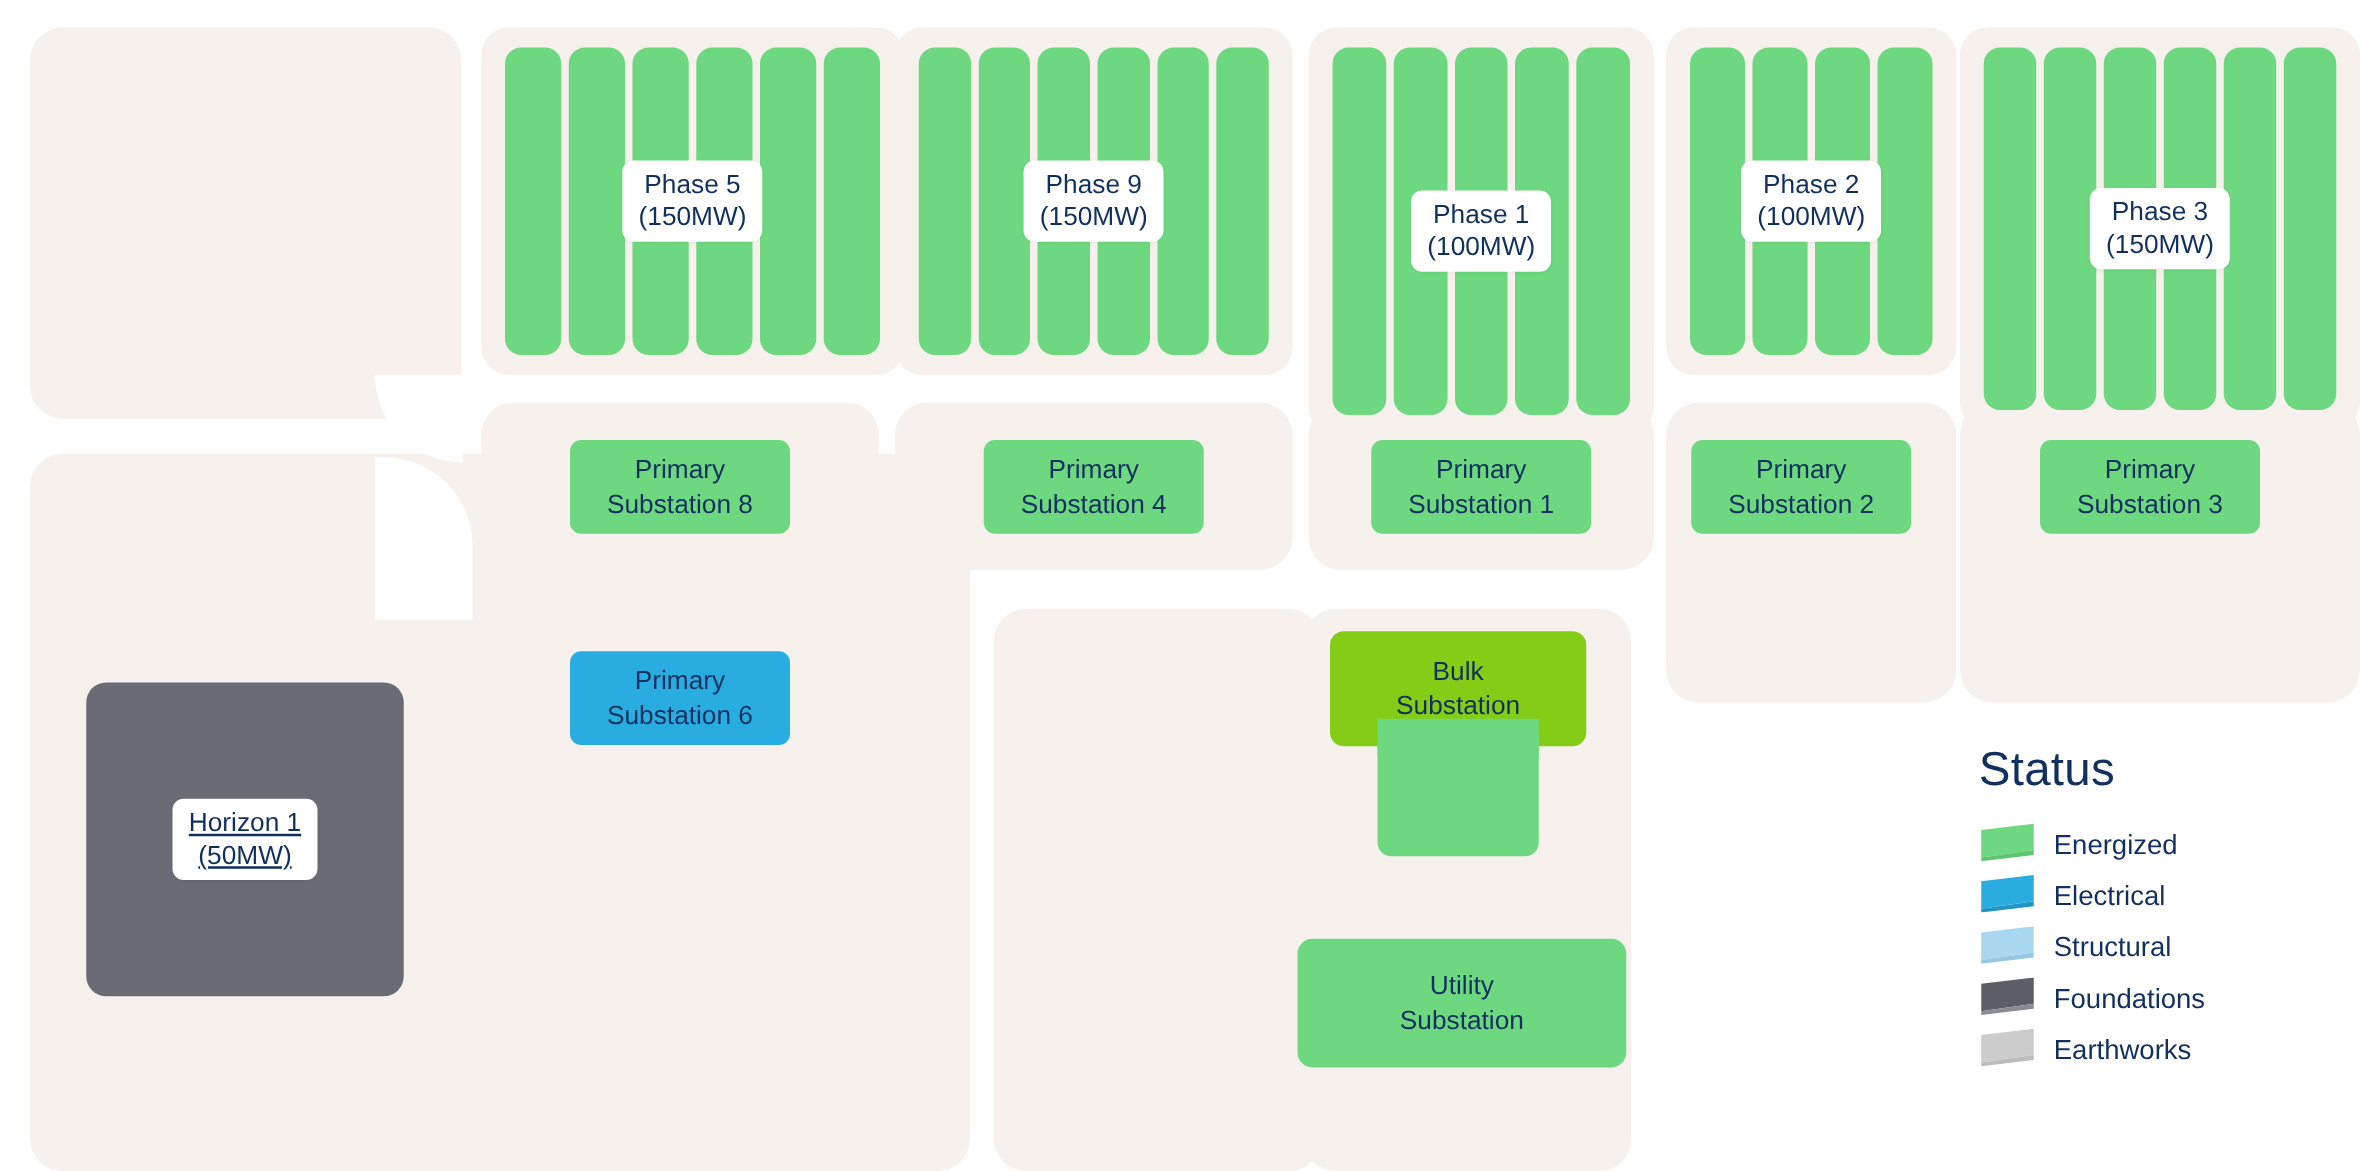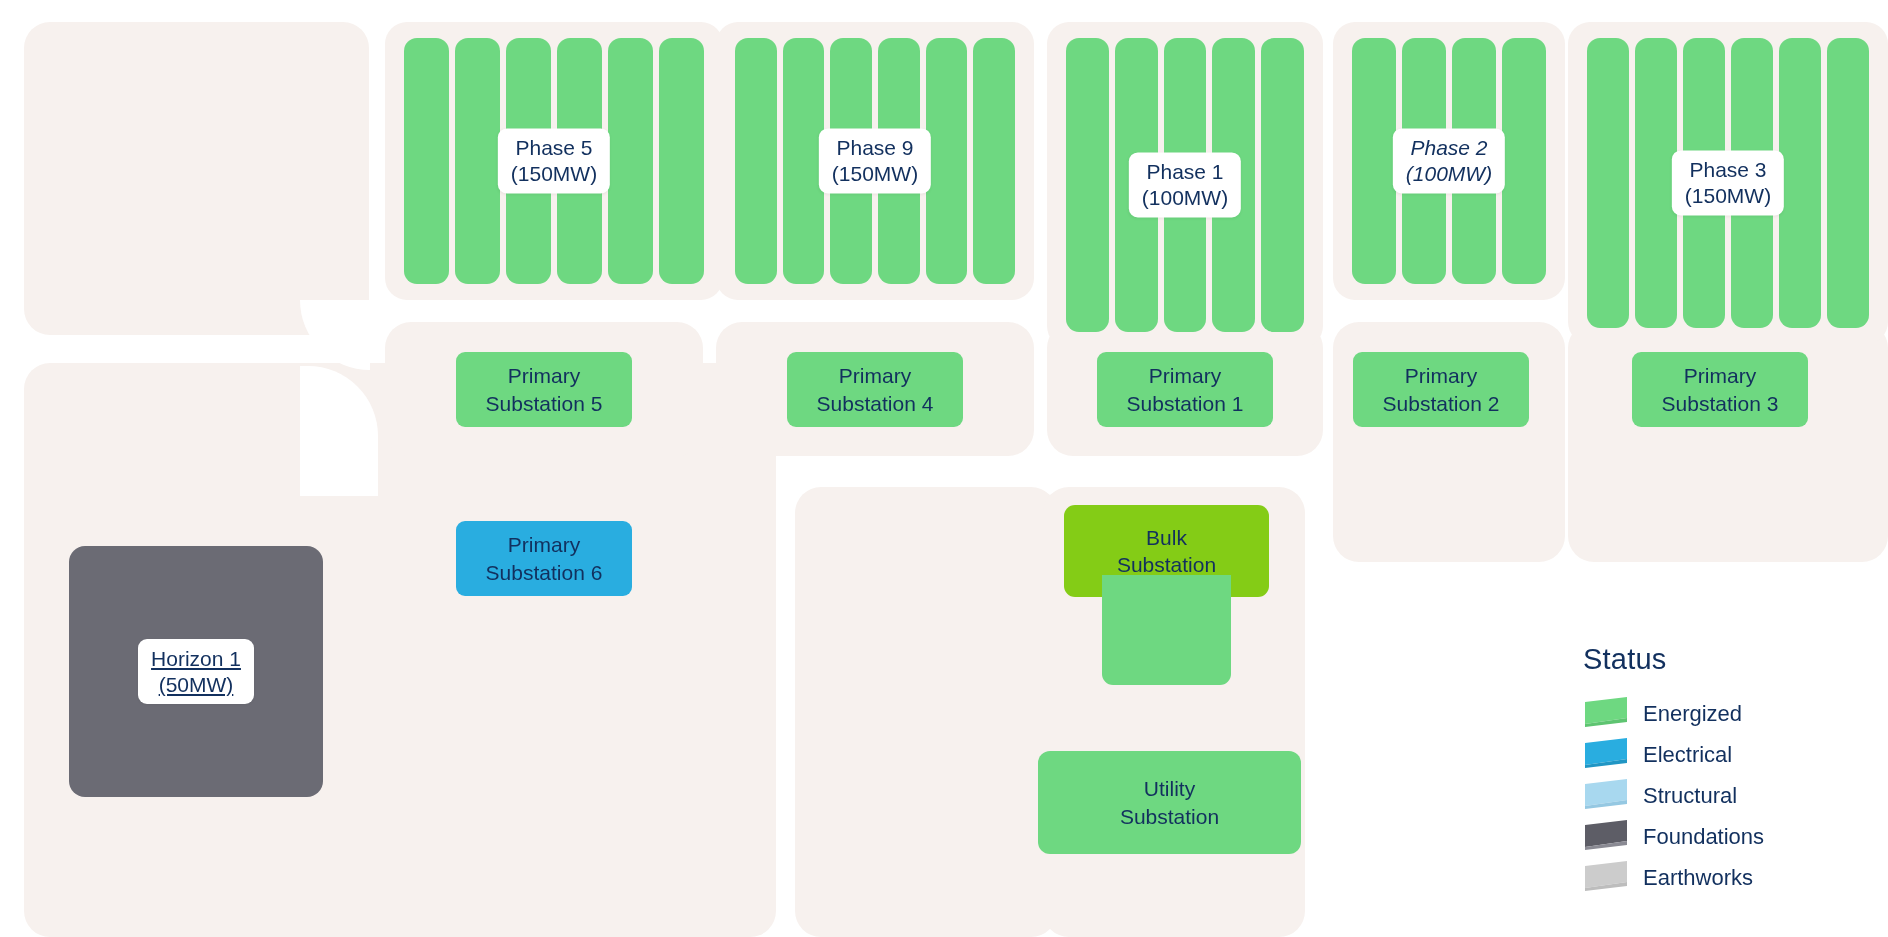--- a/index.html
+++ b/index.html
@@ -52,21 +52,21 @@
                background:#84cc16;border-radius:11px;
                display:flex;flex-direction:column;align-items:center;
                justify-content:center;font-size:21px;line-height:1.3;}
   .tshape .stem{position:absolute;left:38px;right:38px;top:82px;bottom:0;
                 background:#6ed881;border-radius:0 0 11px 11px;}
   .tshape .joint{position:absolute;left:38px;right:38px;top:70px;height:30px;
                  background:#6ed881;}
 
   
   #legend{position:absolute;}
-  #legend .ltitle{font-size:29px;letter-spacing:.2px;margin-bottom:10px;margin-top:48px;}
+  #legend .ltitle{font-size:38px;letter-spacing:.2px;margin-bottom:10px;}
   .lrow{display:flex;align-items:flex-end;height:41px;}
   .swatch{width:46px;height:30px;margin-right:14px;flex:0 0 auto;}
   .lname{font-size:22px;}
 </style>
 </head>
 <body>
 
 <div id="stage">
 
   <div class="parcel" style="left:24px;top:22px;width:345px;height:313px;"></div>
@@ -134,21 +134,21 @@
       <div class="bar"></div>
       <div class="bar"></div>
       <div class="bar"></div>
     </div>
     <div class="chip">
       <span class="l1">Phase 1</span>
       <span class="l2">(100MW)</span>
     </div>
   </div>
 
-  <div class="phase-card" style="left:1333px;top:22px;width:232px;height:278px;font-style:italic;">
+  <div class="phase-card" style="left:1333px;top:22px;width:232px;height:278px;">
     <div class="bars">
       <div class="bar"></div>
       <div class="bar"></div>
       <div class="bar"></div>
       <div class="bar"></div>
     </div>
     <div class="chip">
       <span class="l1">Phase 2</span>
       <span class="l2">(100MW)</span>
     </div>
@@ -164,21 +164,21 @@
       <div class="bar"></div>
     </div>
     <div class="chip">
       <span class="l1">Phase 3</span>
       <span class="l2">(150MW)</span>
     </div>
   </div>
 
   <div class="sub" style="left:456px;top:352px;width:176px;height:75px;">
     <span>Primary</span>
-    <span>Substation 5</span>
+    <span>Substation 8</span>
   </div>
 
   <div class="sub" style="left:787px;top:352px;width:176px;height:75px;">
     <span>Primary</span>
     <span>Substation 4</span>
   </div>
 
   <div class="sub" style="left:1097px;top:352px;width:176px;height:75px;">
     <span>Primary</span>
     <span>Substation 1</span>

